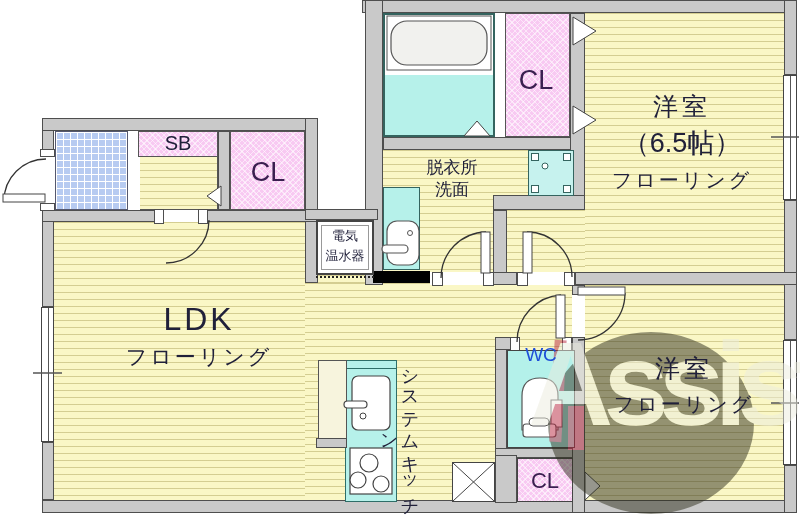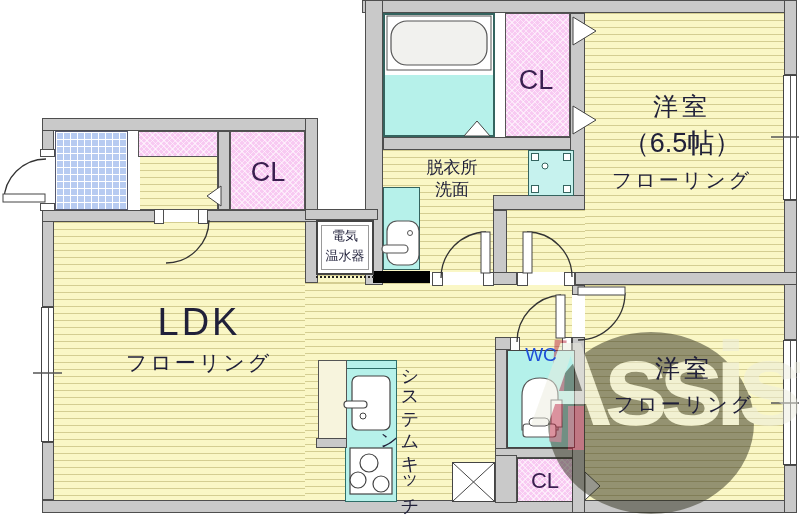--- a/index.html
+++ b/index.html
@@ -187,37 +187,38 @@
     <line x1="771" y1="403" x2="799" y2="403" stroke="#555" stroke-width="1.5"></line>
   </svg>
 
   <div class="wm">
     <div class="wm-ellipse"></div>
     <div class="wm-red1"></div>
     <div class="wm-red2"></div>
     <div class="wm-text">Assist</div>
   </div>
 
+  <div class="lbl" style="left:138px;top:132px;width:80px;font-size:20px;">SB</div>
   <div class="lbl" style="left:228px;top:157px;width:80px;font-size:27px;color:#3a2050;">CL</div>
   <div class="lbl" style="left:496px;top:65px;width:80px;font-size:27px;color:#3a2050;">CL</div>
   <div class="lbl" style="left:402px;top:157px;width:100px;font-size:17px;line-height:1.3;">
     <div>脱衣所</div>
     <div>洗面</div>
   </div>
   <div class="lbl" style="left:317px;top:226px;width:56px;font-size:13px;line-height:1.5;">
     <div>電気</div>
     <div>温水器</div>
   </div>
   <div class="stack" style="left:582px;top:90px;width:200px;">
     <div class="l1">洋室</div>
     <div class="l2">（6.5帖）</div>
     <div class="l3">フローリング</div>
   </div>
   <div class="stack" style="left:99px;top:301px;width:200px;">
-    <div style="font-size:38px;letter-spacing:3px;">LDK</div>
+    <div style="font-size:32px;letter-spacing:3px;">LDK</div>
     <div style="font-size:21px;letter-spacing:3px;margin-top:5px;">フローリング</div>
   </div>
   <div class="lbl" style="left:398px;top:352px;width:22px;height:160px;font-size:18px;writing-mode:vertical-rl;letter-spacing:1px;">システムキッチン</div>
   <div class="lbl" style="left:507px;top:344px;width:68px;font-size:19px;color:#1d4ed8;">WC</div>
   <div class="lbl" style="left:517px;top:468px;width:56px;font-size:22px;color:#3a2050;">CL</div>
   <div class="stack" style="left:584px;top:352px;width:200px;">
     <div class="l1">洋室</div>
     <div class="l3">フローリング</div>
   </div>
 

